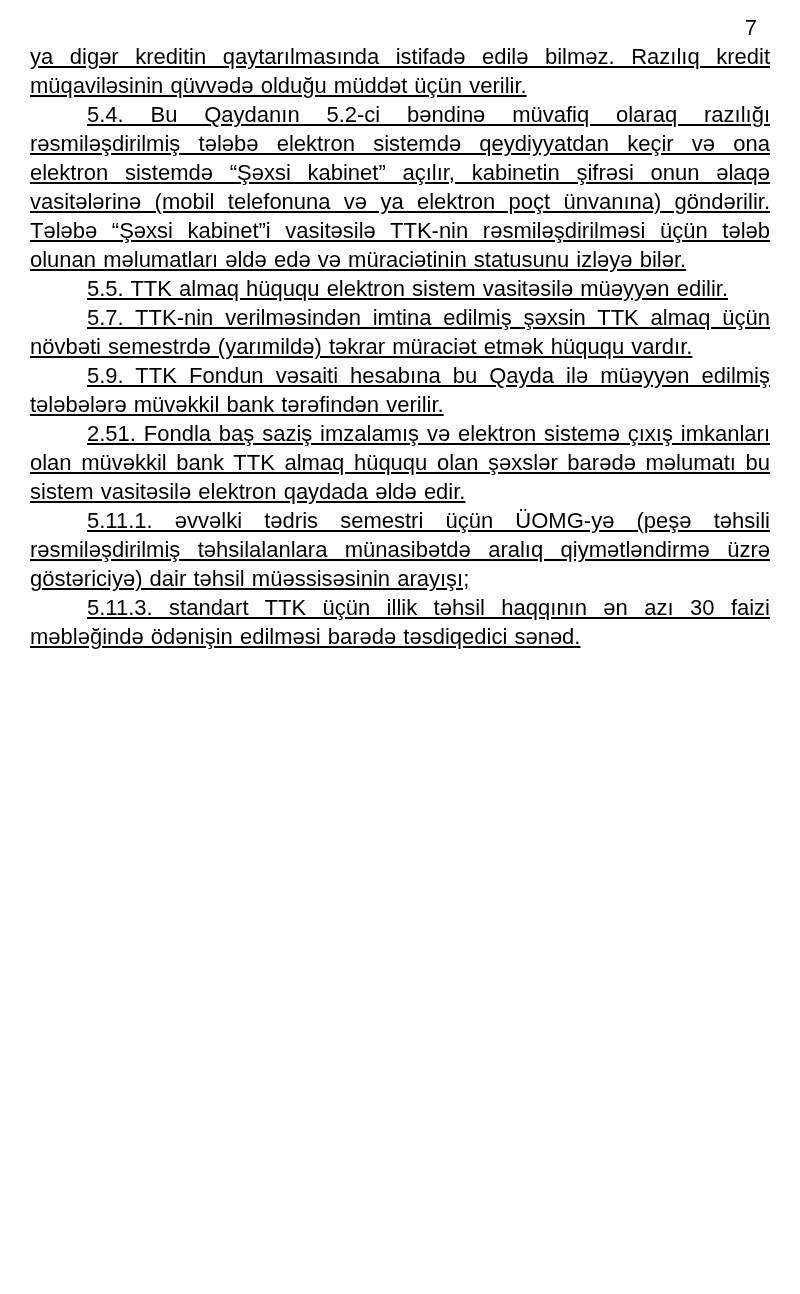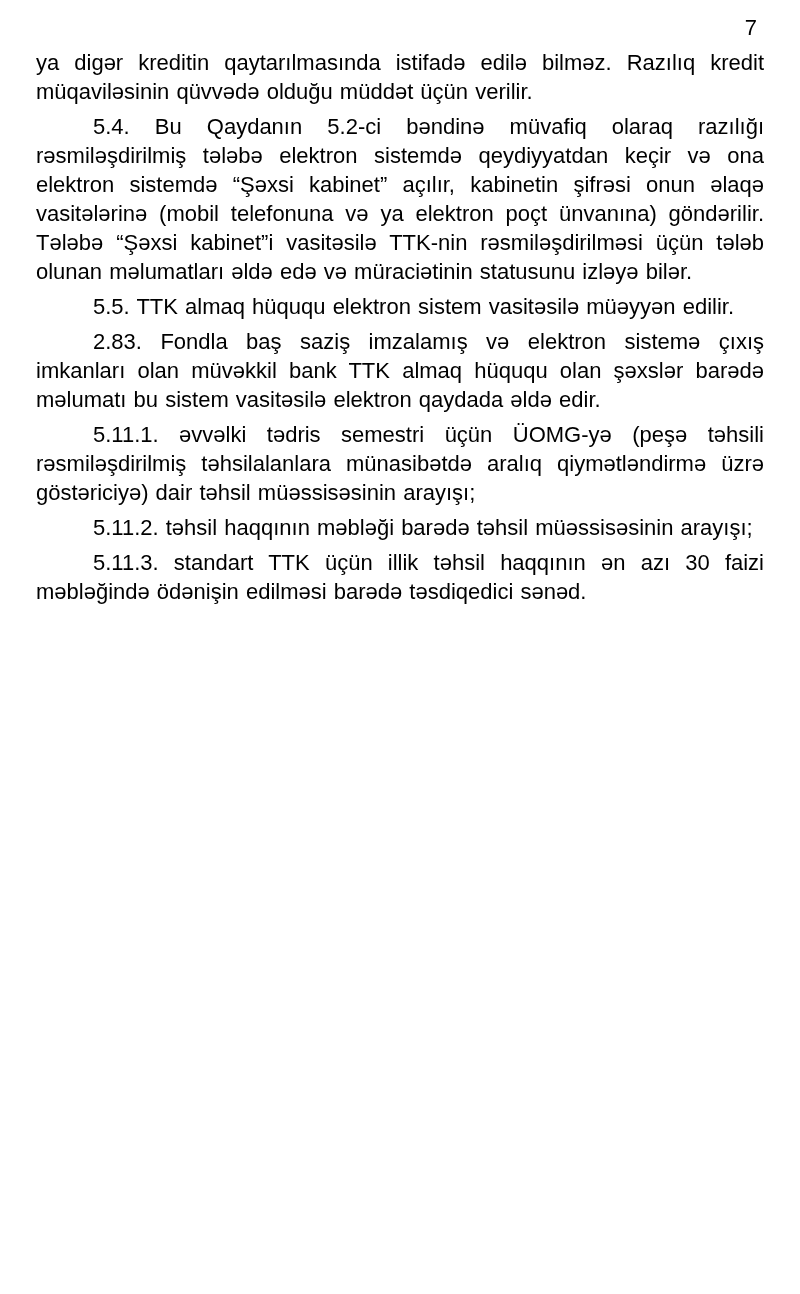--- a/index.html
+++ b/index.html
@@ -19,48 +19,50 @@
     line-height: 29px;
     padding: 13px 30px 0 30px;
     overflow: hidden;
   }
   .page-number {
     text-align: right;
     padding-right: 13px;
     height: 29px;
   }
   .para {
-    margin: 6px;
+    margin: 0;
     text-align: justify;
     text-indent: 57px;
     word-spacing: 1px;
+    text-decoration: underline;
   }
   .para.no-indent {
     text-indent: 0;
   }
 </style>
 </head>
 <body>
 
 <div class="page">
   <div class="page-number">7</div>
 
   <p class="para no-indent">ya digər kreditin qaytarılmasında istifadə edilə bilməz. Razılıq kredit müqaviləsinin qüvvədə olduğu müddət üçün verilir.</p>
 
   <p class="para">5.4. Bu Qaydanın 5.2-ci bəndinə müvafiq olaraq razılığı rəsmiləşdirilmiş tələbə elektron sistemdə qeydiyyatdan keçir və ona elektron sistemdə “Şəxsi kabinet” açılır, kabinetin şifrəsi onun əlaqə vasitələrinə (mobil telefonuna və ya elektron poçt ünvanına) göndərilir. Tələbə “Şəxsi kabinet”i vasitəsilə TTK-nin rəsmiləşdirilməsi üçün tələb olunan məlumatları əldə edə və müraciətinin statusunu izləyə bilər.</p>
 
   <p class="para">5.5. TTK almaq hüququ elektron sistem vasitəsilə müəyyən edilir.</p>
 
 
+  <p class="para">5.7. TTK-nin verilməsindən imtina edilmiş şəxsin TTK almaq üçün növbəti semestrdə (yarımildə) təkrar müraciət etmək hüququ vardır.</p>
 
 
+  <p class="para">5.9. TTK Fondun vəsaiti hesabına bu Qayda ilə müəyyən edilmiş tələbələrə müvəkkil bank tərəfindən verilir.</p>
 
-  <p class="para">2.83. Fondla baş saziş imzalamış və elektron sistemə çıxış imkanları olan müvəkkil bank TTK almaq hüququ olan şəxslər barədə məlumatı bu sistem vasitəsilə elektron qaydada əldə edir.</p>
+  <p class="para">2.51. Fondla baş saziş imzalamış və elektron sistemə çıxış imkanları olan müvəkkil bank TTK almaq hüququ olan şəxslər barədə məlumatı bu sistem vasitəsilə elektron qaydada əldə edir.</p>
 
 
   <p class="para">5.11.1. əvvəlki tədris semestri üçün ÜOMG-yə (peşə təhsili rəsmiləşdirilmiş təhsilalanlara münasibətdə aralıq qiymətləndirmə üzrə göstəriciyə) dair təhsil müəssisəsinin arayışı;</p>
 
-  <p class="para">5.11.2. təhsil haqqının məbləği barədə təhsil müəssisəsinin arayışı;</p>
 
   <p class="para">5.11.3. standart TTK üçün illik təhsil haqqının ən azı 30 faizi məbləğində ödənişin edilməsi barədə təsdiqedici sənəd.</p>
 
 
 </div>
 
 </body></html>

